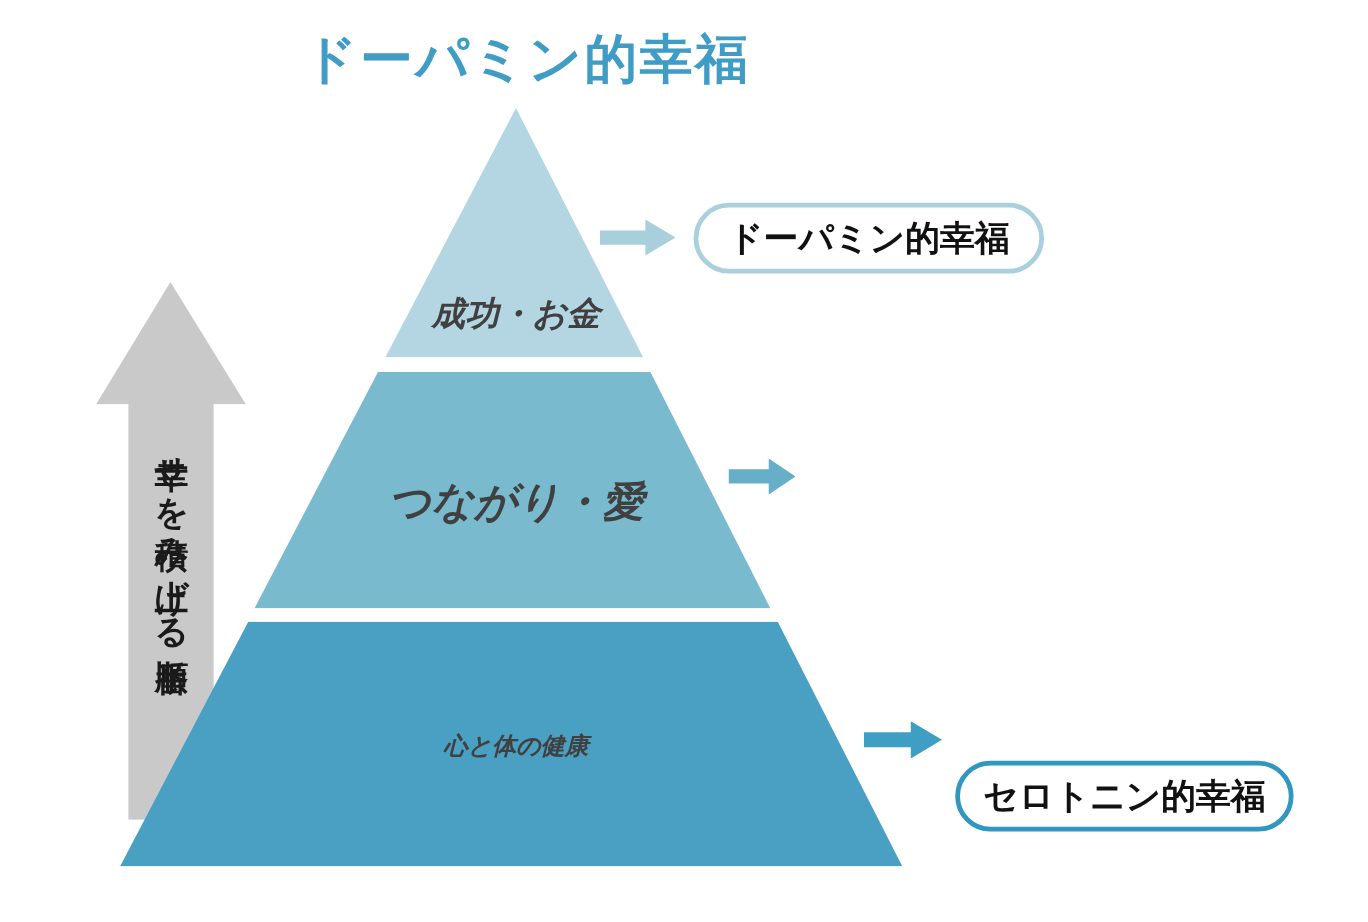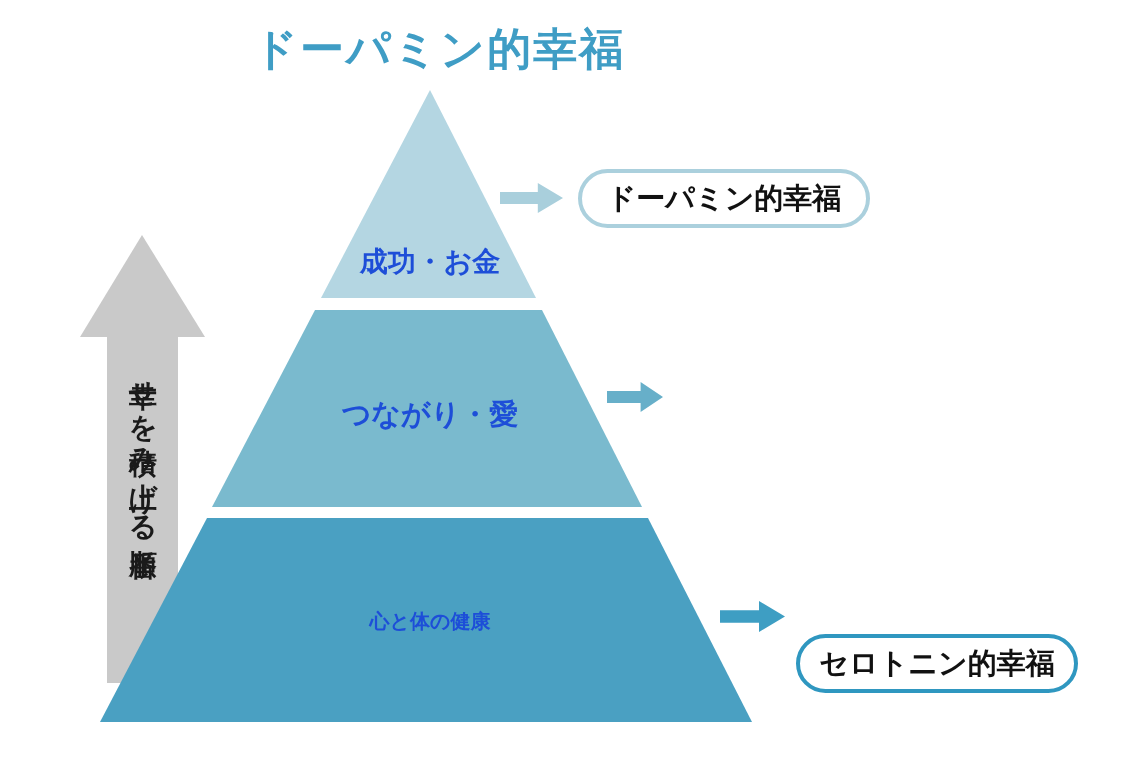--- a/index.html
+++ b/index.html
@@ -29,27 +29,28 @@
   .tier2 {
     left: 212px; top: 310px; width: 430px; height: 197px;
     clip-path: polygon(103px 0px, 330px 0px, 430px 197px, 0px 197px);
   }
   .tier3 {
     left: 100px; top: 518px; width: 652px; height: 204px;
     clip-path: polygon(107px 0px, 548px 0px, 652px 204px, 0px 204px);
   }
   .tier-label {
     position: absolute;
-    color: #1d4ed8;
+    color: #404040;
     font-weight: bold;
     text-align: center;
     white-space: nowrap;
+    font-style: italic;
   }
   .tier1-label { left: 305px; top: 243px; width: 250px; font-size: 28px; }
-  .tier2-label { left: 280px; top: 395px; width: 300px; font-size: 29px; }
+  .tier2-label { left: 280px; top: 395px; width: 300px; font-size: 35px; }
   .tier3-label { left: 280px; top: 608px; width: 300px; font-size: 20px; }
   
   .order-arrow-head {
     position: absolute;
     left: 80px; top: 235px; width: 125px; height: 102px;
     clip-path: polygon(62px 0px, 0px 102px, 125px 102px);
   }
   .order-arrow-shaft {
     position: absolute;
     left: 107px; top: 336px; width: 71px; height: 347px;

